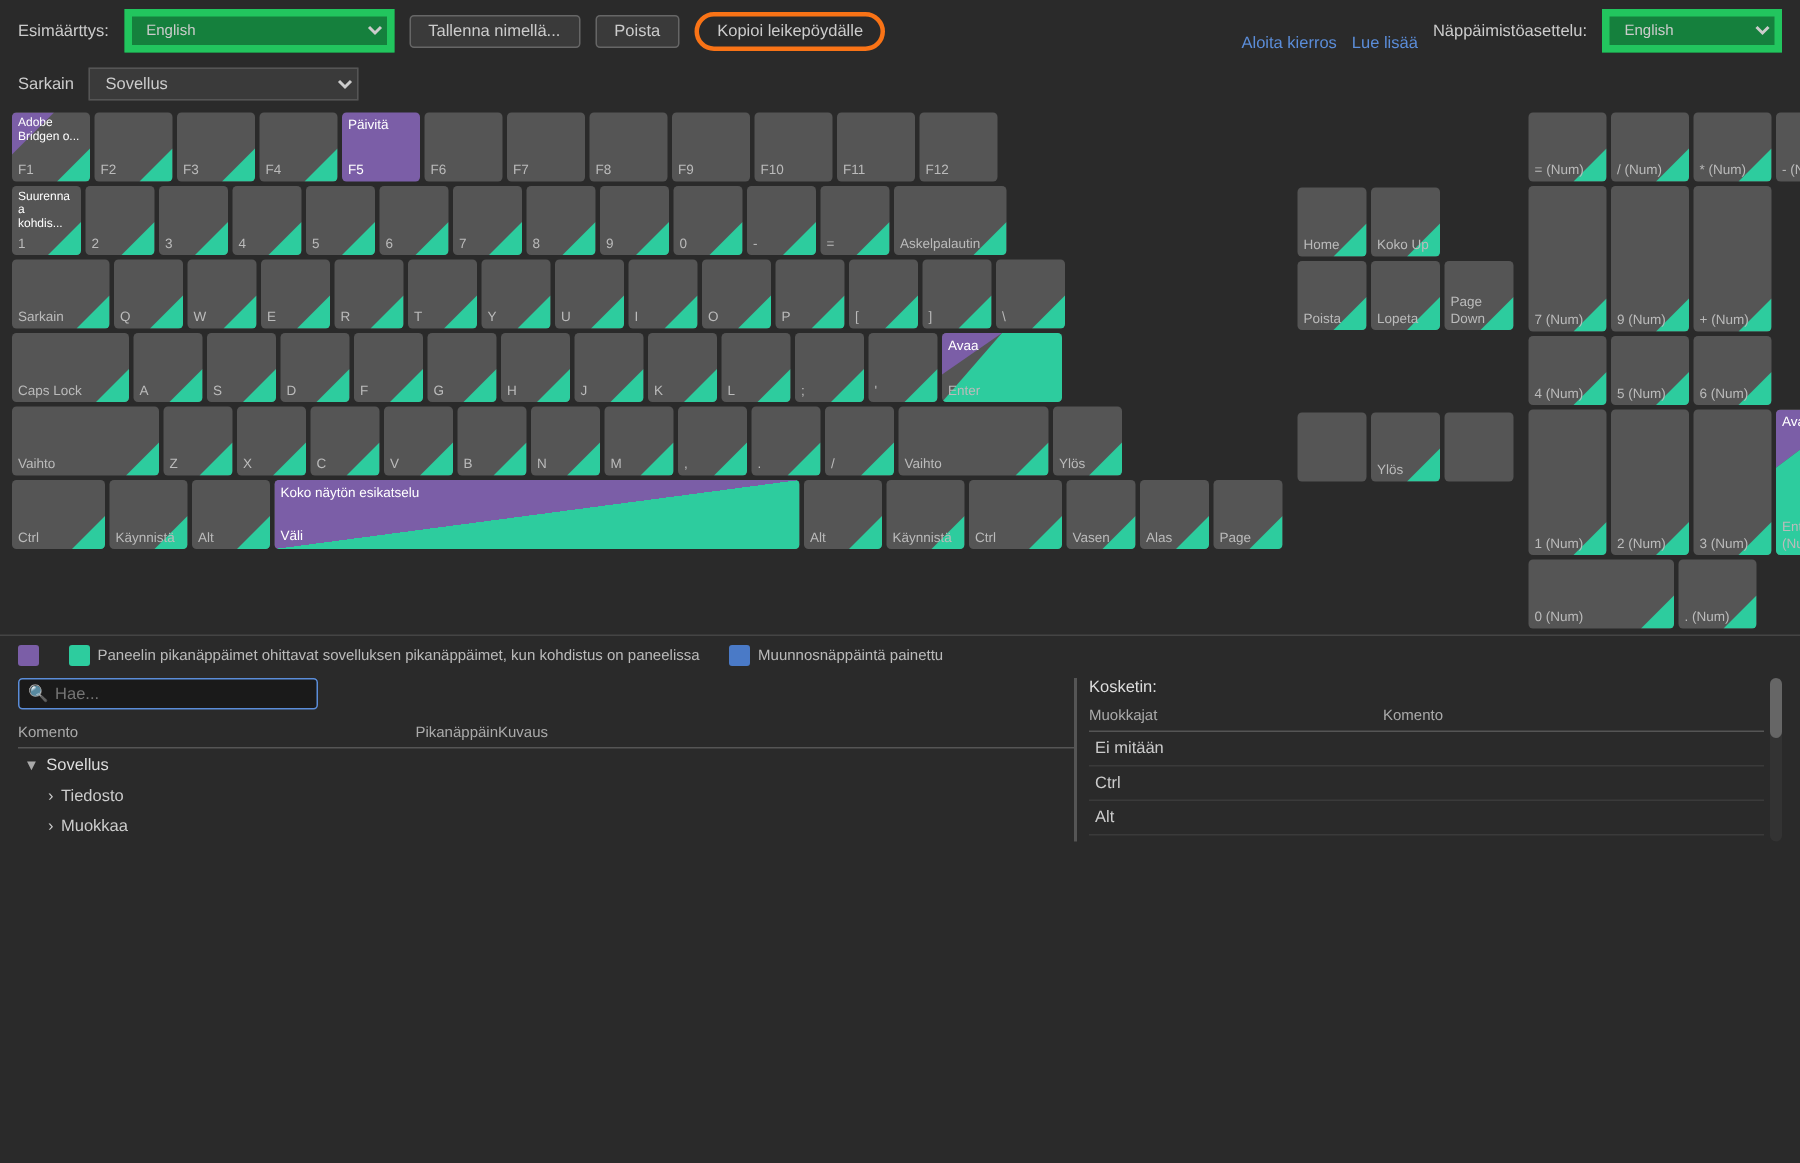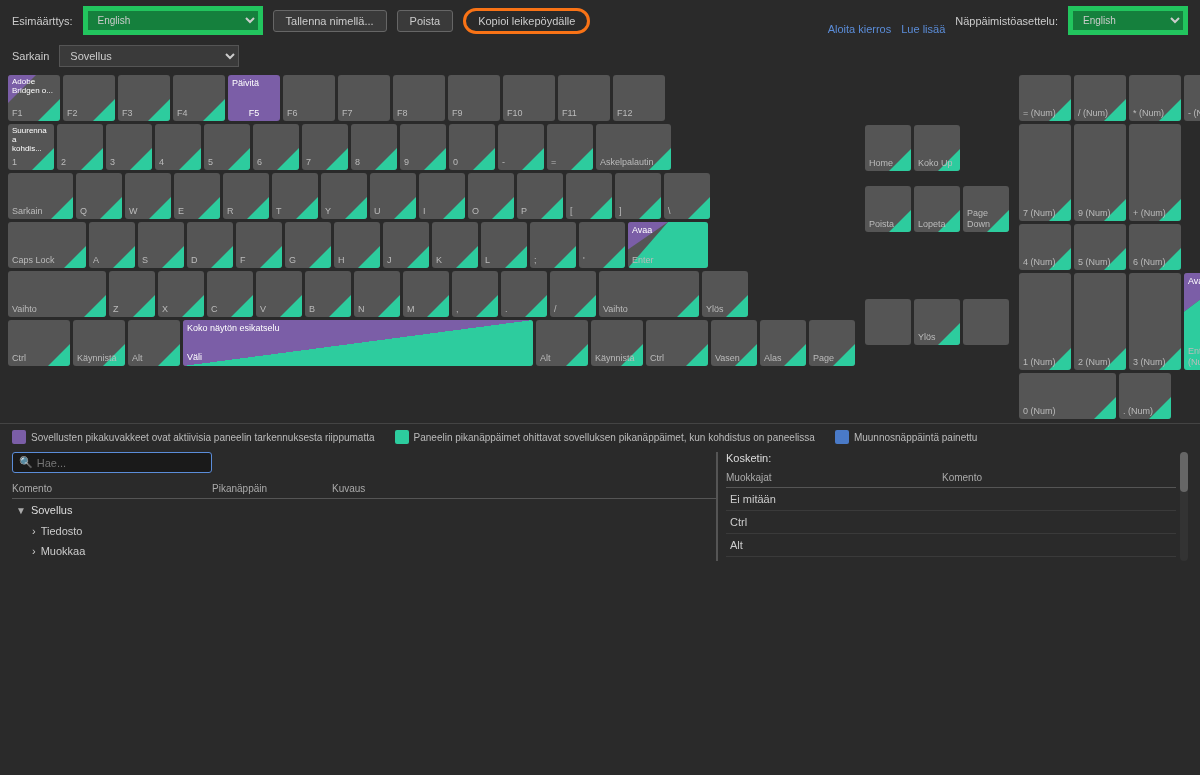--- a/index.html
+++ b/index.html
@@ -190,21 +190,21 @@
     .key.wide-shift-l { width: 98px; }
     .key.wide-shift-r { width: 100px; }
     .key.wide-ctrl { width: 62px; }
     .key.wide-alt { width: 52px; }
     .key.wide-fn { width: 52px; }
     .key.wide-alt-r { width: 52px; }
     .key.f-key { width: 52px; min-height: 46px; }
 
     
     .numpad { display: flex; flex-direction: column; gap: 3px; margin-left: 4px; }
-    .nav-cluster { display: flex; flex-direction: column; gap: 15px; margin-left: 4px; }
+    .nav-cluster { display: flex; flex-direction: column; gap: 3px; margin-left: 4px; }
 
     
     .bottom-section {
       padding: 6px 12px;
       border-top: 1px solid #444;
     }
     .legend {
       display: flex;
       gap: 20px;
       align-items: center;
@@ -257,21 +257,21 @@
     .search-box .search-icon { color: #888; margin-right: 4px; }
 
     .table-header {
       display: flex;
       padding: 4px 0;
       border-bottom: 1px solid #555;
       color: #aaa;
       font-size: 10px;
     }
     .table-header .col-cmd { width: 200px; }
-    .table-header .col-key { width: 120px; }
+    .table-header .col-key { width: 120px; text-align: right; }
     .table-header .col-desc { flex: 1; }
     .group-header {
       display: flex;
       align-items: center;
       padding: 5px 4px;
       cursor: pointer;
       gap: 5px;
       font-size: 11px;
       color: #ddd;
     }
@@ -286,21 +286,21 @@
       color: #ccc;
     }
 
     .right-table-header {
       display: flex;
       padding: 4px 0;
       border-bottom: 1px solid #555;
       color: #aaa;
       font-size: 10px;
     }
-    .right-table-header .col-mod { width: 216px; }
+    .right-table-header .col-mod { width: 196px; }
     .right-table-header .col-cmd2 { flex: 1; }
 
     .right-label {
       font-size: 11px;
       color: #ddd;
       margin-bottom: 4px;
     }
 
     .modifier-row {
       display: flex;
@@ -365,21 +365,21 @@
           <span class="key-label">F2</span>
         </div>
       <div class="key f-key teal">
           <span class="key-label">F3</span>
         </div>
       <div class="key f-key teal">
           <span class="key-label">F4</span>
         </div>
       <div class="key f-key" style="background:#7b5ea7;">
         <span class="key-top-label" style="color:#fff;">Päivitä</span>
-        <span class="key-label" style="color:#fff;text-align:center;">F5</span>
+        <span class="key-label" style="color:#fff;">F5</span>
       </div>
       <div class="key f-key">
           <span class="key-label">F6</span>
         </div>
       <div class="key f-key">
           <span class="key-label">F7</span>
         </div>
       <div class="key f-key">
           <span class="key-label">F8</span>
         </div>
@@ -699,21 +699,20 @@
           <span class="key-label">. (Num)</span>
         </div>
     </div>
   </div>
 </div>
 
 <div class="bottom-section">
   <div class="legend">
     <div class="legend-item">
       <div class="legend-box" style="background:#7b5ea7;"></div>
-      <span>Sovellusten pikakuvakkeet ovat aktiivisia paneelin tarkennuksesta riippumatta</span>
     </div>
     <div class="legend-item">
       <div class="legend-box" style="background:#2dcc9e;"></div>
       <span>Paneelin pikanäppäimet ohittavat sovelluksen pikanäppäimet, kun kohdistus on paneelissa</span>
     </div>
     <div class="legend-item">
       <div class="legend-box" style="background:#4a7ac7;"></div>
       <span>Muunnosnäppäintä painettu</span>
     </div>
   </div>

